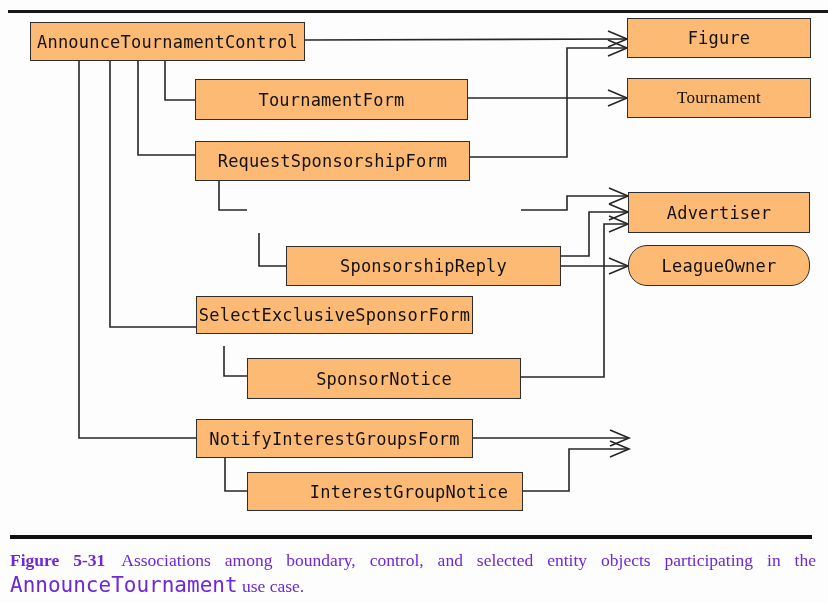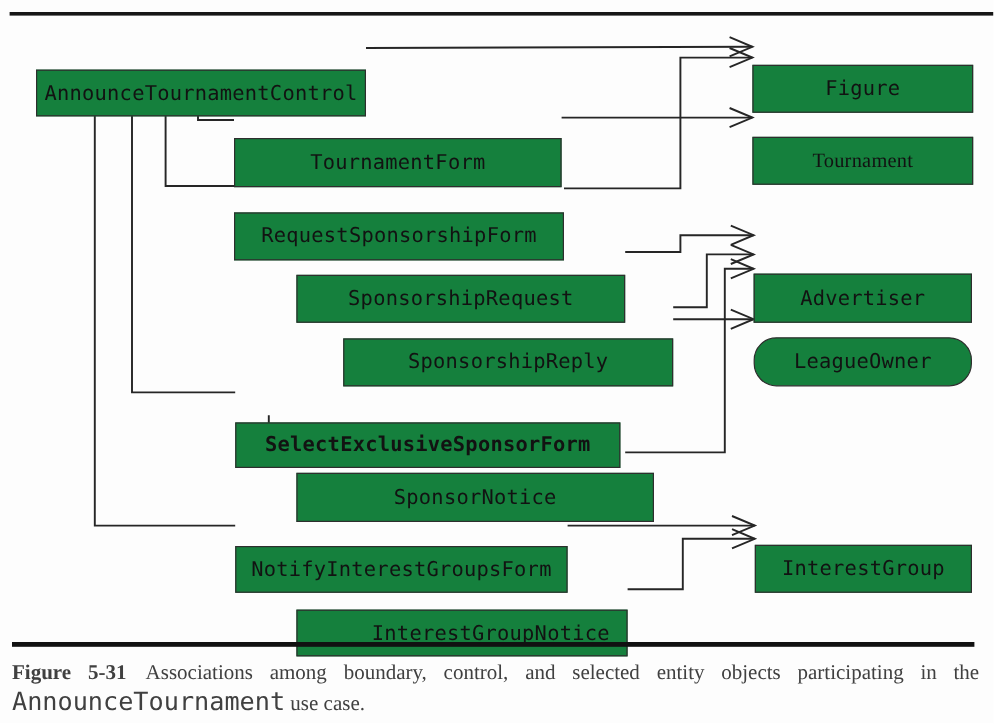--- a/index.html
+++ b/index.html
@@ -11,46 +11,45 @@
     overflow:hidden;
   }
   .rule-top{position:absolute;left:8px;top:10px;width:820px;height:3px;background:#161616;}
   .rule-bottom{position:absolute;left:10px;top:535px;width:802px;height:4px;background:#111111;}
   svg.lines{position:absolute;left:0;top:0;width:828px;height:603px;}
   svg.lines path{stroke:#262626;stroke-width:1.6;fill:none;}
   .node{
     position:absolute;
     box-sizing:border-box;
     border:1.6px solid #2e2e2e;
-    background:#15803d;
+    background:#fdba74;
     display:flex;align-items:center;justify-content:center;
     font-size:17px;color:#121212;
     white-space:nowrap;
     letter-spacing:0.2px;
-    margin-top:36px;
   }
   #n-atc{left:30px;top:22px;width:275px;height:39px;}
   #n-arena{left:627px;top:18px;width:184px;height:40px;}
   #n-tform{left:195px;top:79px;width:273px;height:41px;}
   #n-tournament{left:627px;top:78px;width:184px;height:40px;font-family:Liberation Serif, serif;}
   #n-rsf{left:195px;top:141px;width:275px;height:40px;}
   #n-sreq{left:247px;top:193px;width:274px;height:40px;}
   #n-adv{left:628px;top:192px;width:182px;height:41px;}
   #n-srep{left:286px;top:246px;width:275px;height:40px;}
   #n-lowner{left:628px;top:245px;width:182px;height:41px;border-radius:19px;}
-  #n-sesf{left:196px;top:316px;width:321px;height:38px;font-weight:bold;}
-  #n-snotice{left:247px;top:358px;width:298px;height:41px;}
+  #n-sesf{left:196px;top:296px;width:277px;height:38px;}
+  #n-snotice{left:247px;top:358px;width:274px;height:41px;}
   #n-nigf{left:196px;top:419px;width:277px;height:39px;}
   #n-igroup{left:629px;top:418px;width:181px;height:40px;}
   #n-ignotice{left:247px;top:472px;width:276px;height:39px;padding-left:48px;}
 
   .caption{
     position:absolute;left:10px;top:548px;width:806px;
     font-family:"Liberation Serif", serif;
-    font-size:17.5px;color:#404040;line-height:24px;
+    font-size:17.5px;color:#6d28d9;line-height:24px;
   }
   .cap-line1{text-align:justify;text-align-last:justify;}
   .cap-label{font-weight:bold;padding-right:16px;}
   .cap-line2{margin-top:1px;}
   .cap-code{font-family:"DejaVu Sans Mono", monospace;font-size:21px;}
 </style>
 </head>
 <body>
 
 <div class="page">
@@ -86,28 +85,26 @@
     <path d="M609 258 L628 266 L609 274"></path>
     <path d="M610 430 L629 438 L610 446"></path>
     <path d="M610 441 L629 449 L610 457"></path>
   </svg>
 
   <div class="node" id="n-atc">AnnounceTournamentControl</div>
   <div class="node" id="n-arena">Figure</div>
   <div class="node" id="n-tform">TournamentForm</div>
   <div class="node" id="n-tournament">Tournament</div>
   <div class="node" id="n-rsf">RequestSponsorshipForm</div>
-  <div class="node" id="n-sreq">SponsorshipRequest</div>
   <div class="node" id="n-srep">SponsorshipReply</div>
   <div class="node" id="n-adv">Advertiser</div>
   <div class="node" id="n-lowner">LeagueOwner</div>
   <div class="node" id="n-sesf">SelectExclusiveSponsorForm</div>
   <div class="node" id="n-snotice">SponsorNotice</div>
   <div class="node" id="n-nigf">NotifyInterestGroupsForm</div>
-  <div class="node" id="n-igroup">InterestGroup</div>
   <div class="node" id="n-ignotice">InterestGroupNotice</div>
 
   <div class="rule-bottom"></div>
 
   <div class="caption">
     <div class="cap-line1"><span class="cap-label">Figure 5-31</span><span>Associations among boundary, control, and selected entity objects participating in the</span></div>
     <div class="cap-line2"><span class="cap-code">AnnounceTournament</span><span> use case.</span></div>
   </div>
 
 </div>

